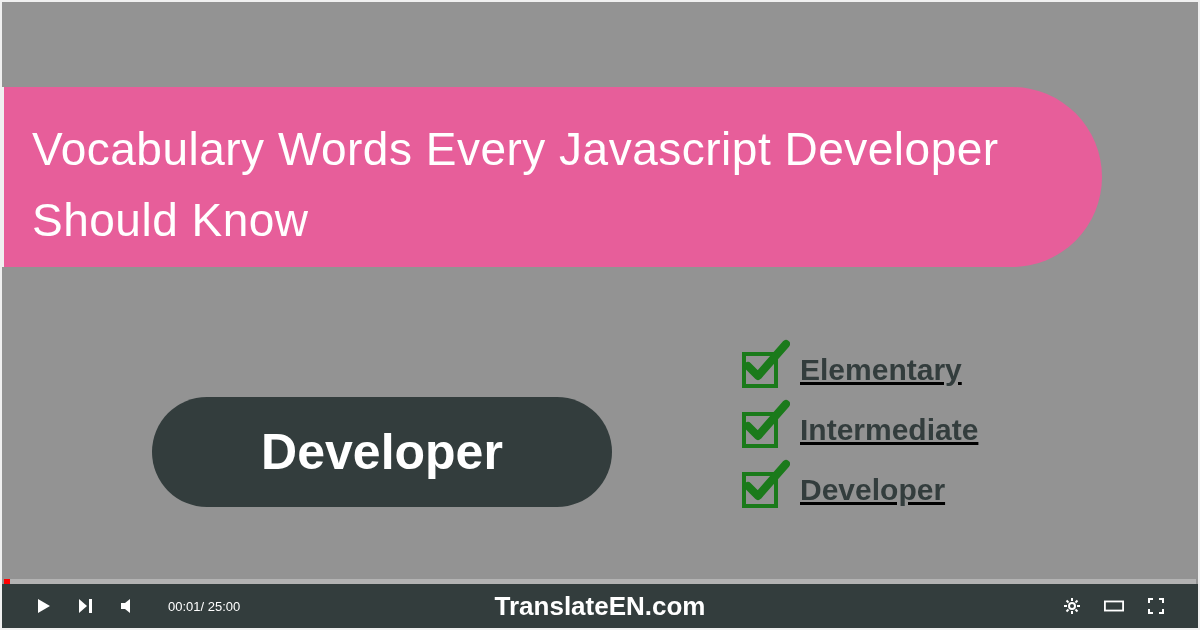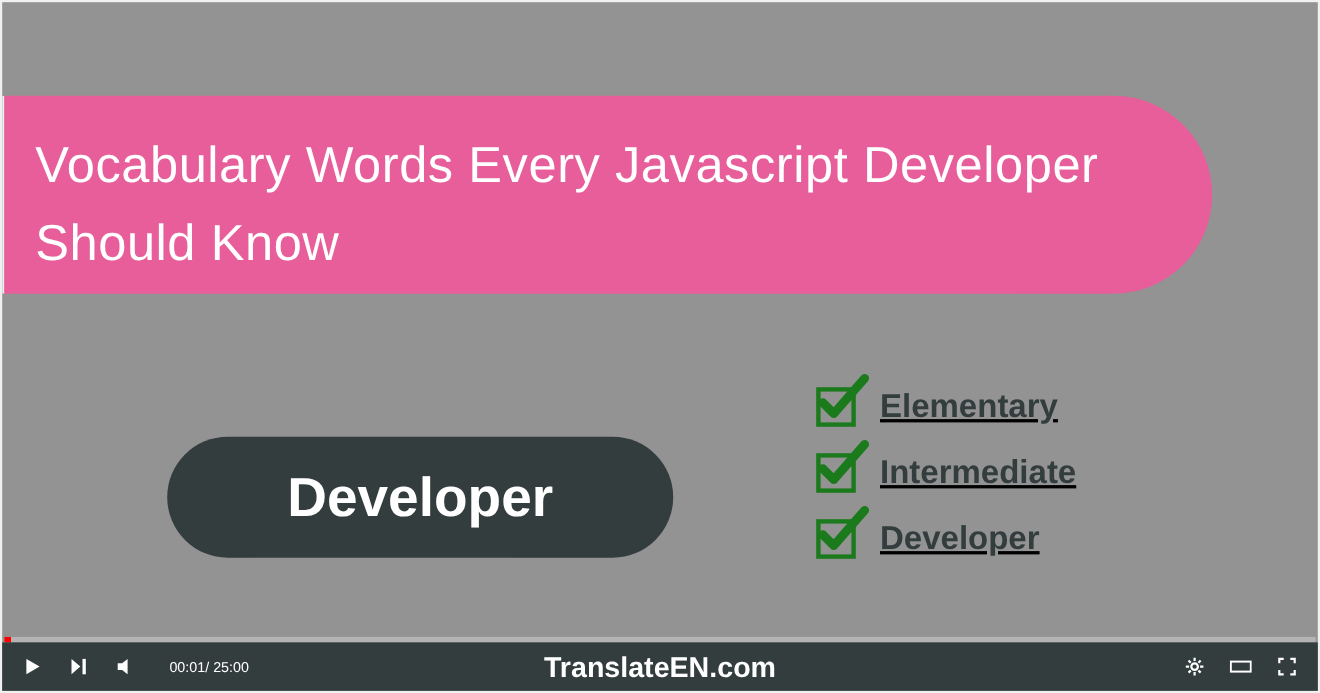--- a/index.html
+++ b/index.html
@@ -87,21 +87,21 @@
     width: 6px;
     background: #ff0000;
   }
   .controls {
     position: absolute;
     bottom: 0; left: 0; right: 0;
     height: 44px;
     background: #333d3d;
     display: flex;
     align-items: center;
-    padding: 0 18px;
+    padding: 0 32px;
     color: #ffffff;
   }
   .ctrl-left { display: flex; align-items: center; gap: 22px; }
   .ctrl-icon { width: 20px; height: 20px; display: flex; align-items: center; justify-content: center; cursor: pointer; }
   .time-text { font-size: 13px; margin-left: 8px; }
   .site-name {
     position: absolute;
     left: 50%; transform: translateX(-50%);
     font-size: 26px; font-weight: 700;
     font-family: Verdana, Geneva, sans-serif;

